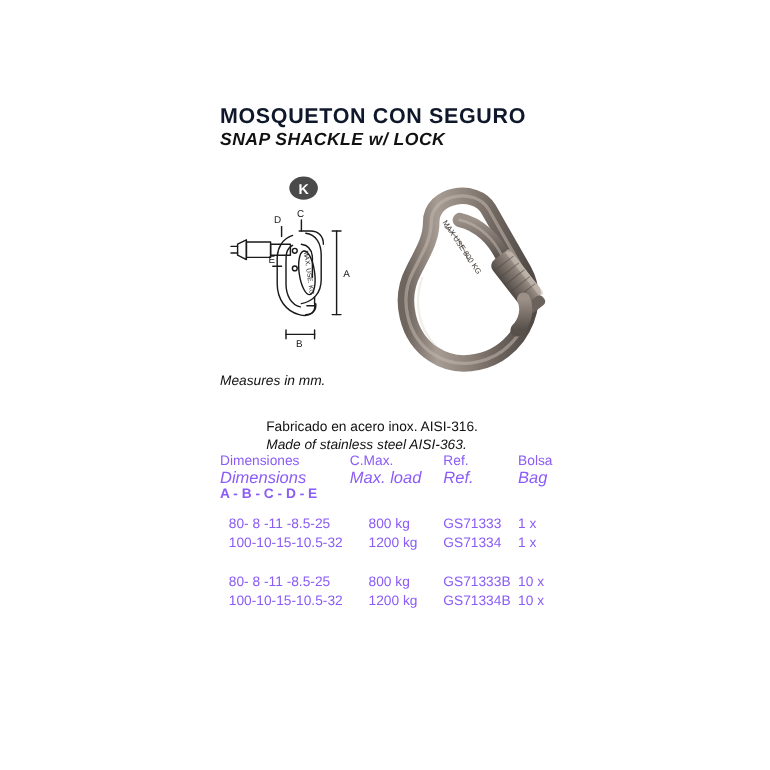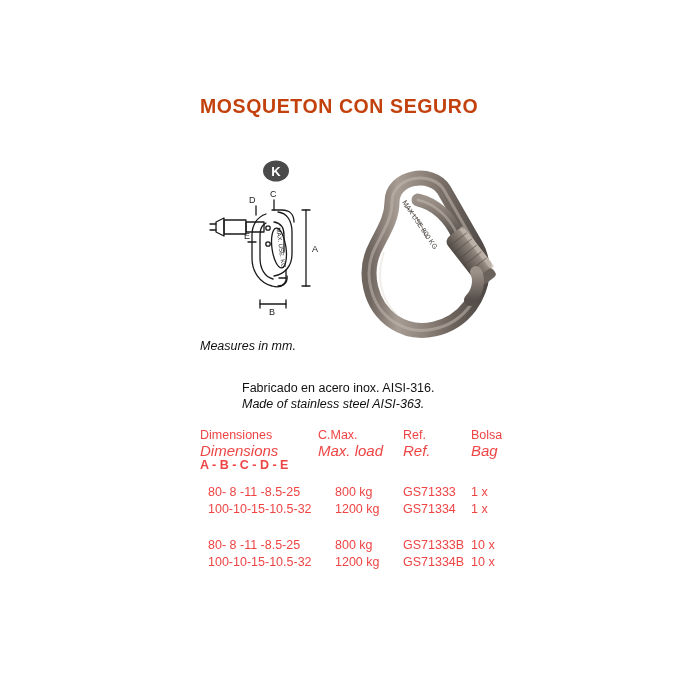--- a/index.html
+++ b/index.html
@@ -27,21 +27,21 @@
     position: absolute;
     left: 200px;
     top: 95px;
     width: 420px;
   }
   .title-es {
     font-size: 19.5px;
     font-weight: bold;
     letter-spacing: 0.6px;
     line-height: 22px;
-    color: #c2410c;
+    color: #0f172a;
   }
   .title-en {
     font-size: 16px;
     font-style: italic;
     font-weight: bold;
     letter-spacing: 0.4px;
     line-height: 20px;
     margin-top: 1px;
     color: #111;
   }
@@ -86,24 +86,24 @@
     width: 330px;
     line-height: 16px;
   }
   .note-es { font-size: 12.5px; color: #111; }
   .note-en { font-size: 12.5px; font-style: italic; color: #111; }
 
   
   .table {
     position: absolute;
     left: 200px;
-    top: 428px;
+    top: 412px;
     width: 330px;
     font-size: 12.5px;
-    color: #ef4444;
+    color: #8b5cf6;
   }
   .thead-row {
     display: flex;
   }
   .thead-row .cell { line-height: 15px; }
   .th-es { font-size: 12.5px; }
   .th-en { font-size: 15px; font-style: italic; }
 
   .col-dim  { width: 118px; }
   .col-load { width: 85px; }
@@ -125,20 +125,21 @@
 
   .sub-dims { padding-left: 8px; font-weight: bold; }
 </style>
 </head>
 <body>
 
 <div class="sheet">
 
   <div class="title-block">
     <div class="title-es">MOSQUETON CON SEGURO</div>
+    <div class="title-en">SNAP SHACKLE w/ LOCK</div>
   </div>
 
   <div class="logo">
     <svg width="28" height="28" viewBox="0 0 28 28" aria-hidden="true">
       <ellipse cx="14" cy="14" rx="13" ry="10.5" fill="#4a4a4a"></ellipse>
       <text x="14" y="19" font-family="Liberation Sans, sans-serif" font-size="13" font-weight="bold" fill="#ffffff" text-anchor="middle">K</text>
     </svg>
   </div>
 
   <div class="line-drawing">

